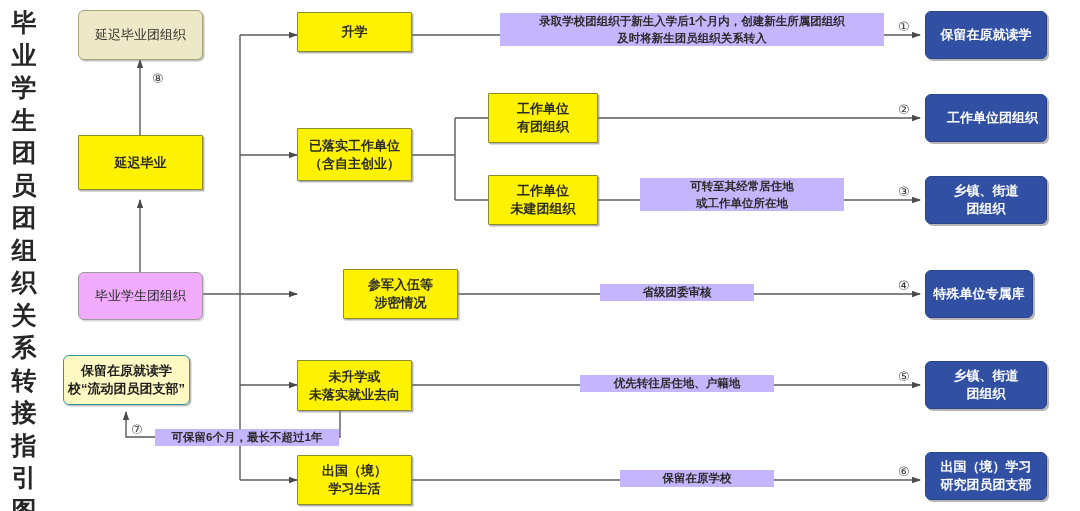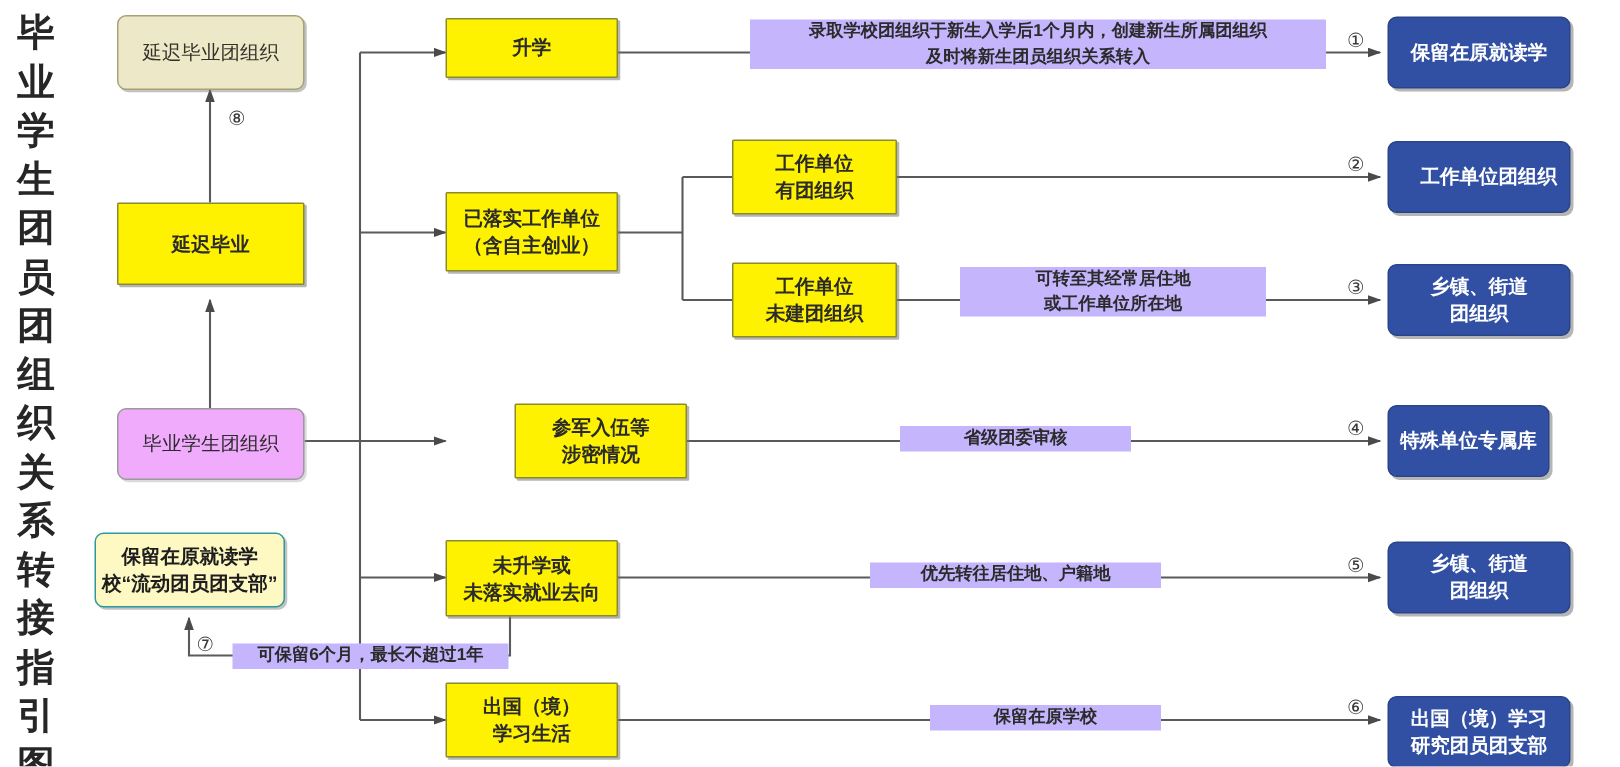--- a/index.html
+++ b/index.html
@@ -218,21 +218,21 @@
   <div class="node blue" style="left:925px; top:94px;  width:122px; height:48px;padding-left:13px;">工作单位团组织</div>
 
   <div class="node blue" style="left:925px; top:176px; width:122px; height:48px;">乡镇、街道
 团组织</div>
 
   <div class="node blue" style="left:925px; top:270px; width:108px; height:48px;">特殊单位专属库</div>
 
   <div class="node blue" style="left:925px; top:361px; width:122px; height:48px;">乡镇、街道
 团组织</div>
 
-  <div class="node blue" style="left:925px; top:464px; width:122px; height:48px;">出国（境）学习
+  <div class="node blue" style="left:925px; top:452px; width:122px; height:48px;">出国（境）学习
 研究团员团支部</div>
 
   <div class="edge-label" style="left:500px; top:13px; width:380px;">录取学校团组织于新生入学后1个月内，创建新生所属团组织
 及时将新生团员组织关系转入</div>
 
   <div class="edge-label" style="left:640px; top:178px; width:200px;">可转至其经常居住地
 或工作单位所在地</div>
 
   <div class="edge-label" style="left:600px; top:284px; width:150px;">省级团委审核</div>
 

